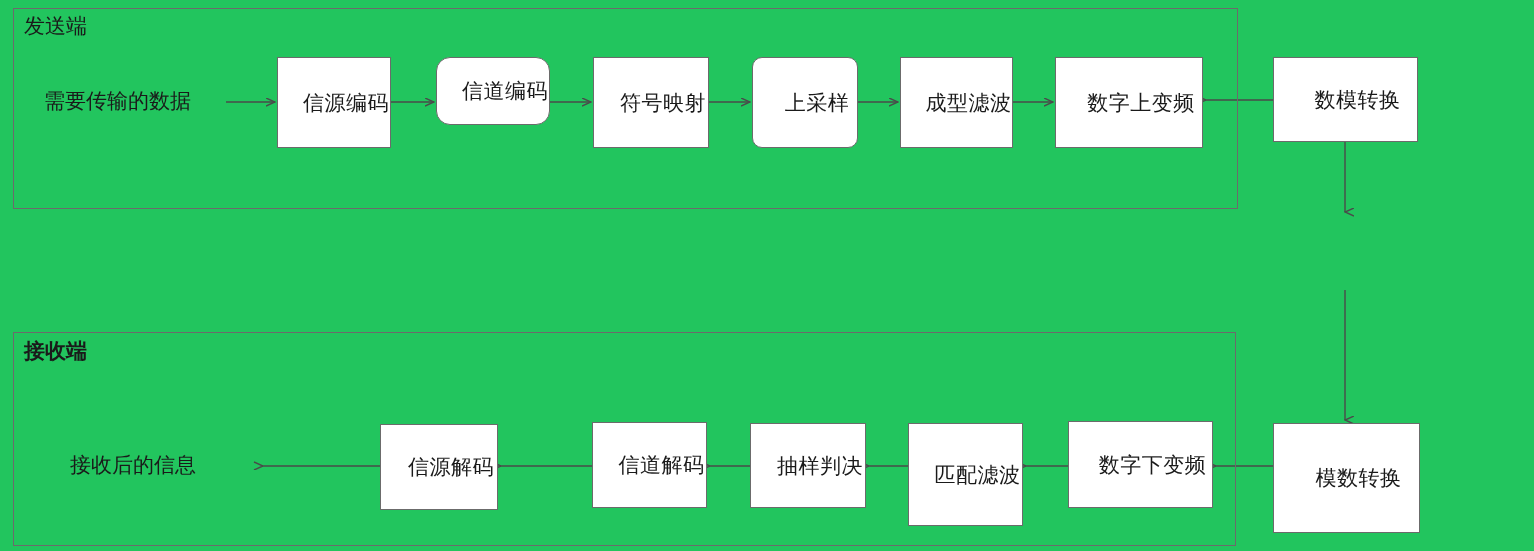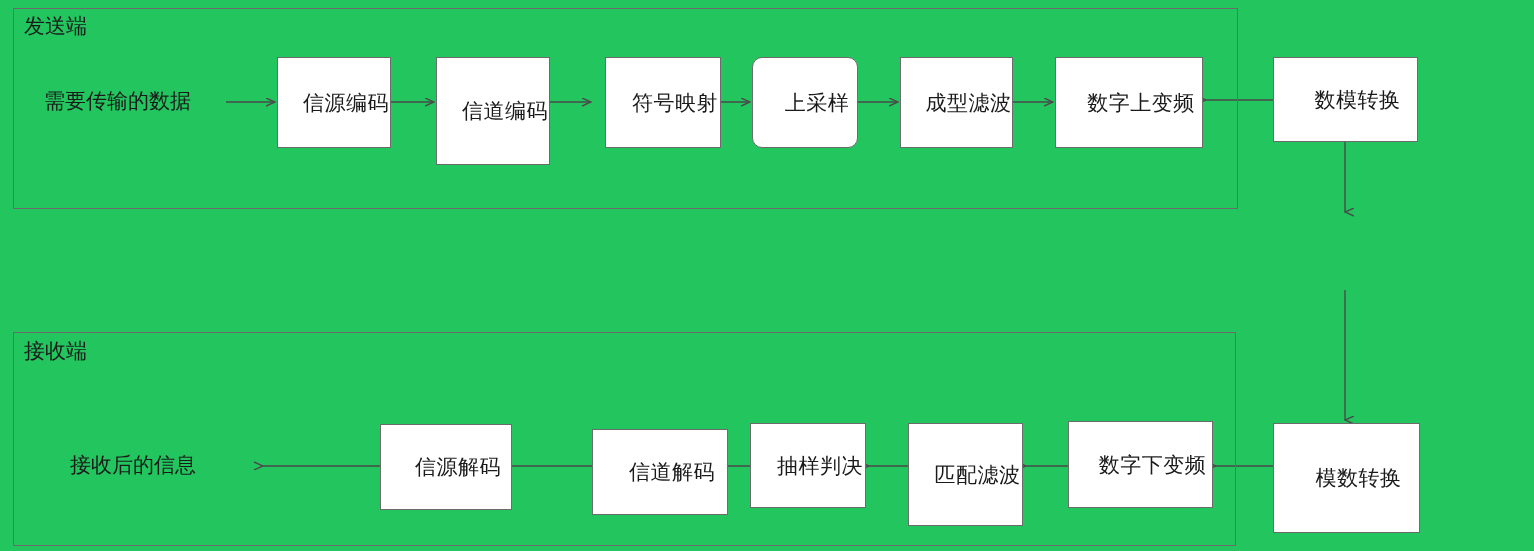--- a/index.html
+++ b/index.html
@@ -135,42 +135,42 @@
   </svg>
 
   <div class="section-frame" style="left:13px; top:8px; width:1225px; height:201px;"></div>
 
   <div class="section-title" style="left:24px; top:16px;">发送端</div>
 
   <div class="ftext" style="left:44px; top:91px;">需要传输的数据</div>
 
   <div class="pbox" style="left:277px; top:57px; width:114px; height:91px;">信源编码</div>
 
-  <div class="pbox" style="left:436px; top:57px; width:114px; height:108px;">信道编码</div>
+  <div class="pbox" style="left:436px; top:57px; width:114px; height:68px;border-radius:14px;">信道编码</div>
 
-  <div class="pbox" style="left:593px; top:57px; width:116px; height:91px;margin-left:12px;">符号映射</div>
+  <div class="pbox" style="left:593px; top:57px; width:116px; height:91px;">符号映射</div>
 
   <div class="pbox" style="left:752px; top:57px; width:106px; height:91px;border-radius:10px;">上采样</div>
 
   <div class="pbox" style="left:900px; top:57px; width:113px; height:91px;">成型滤波</div>
 
   <div class="pbox" style="left:1055px; top:57px; width:148px; height:91px;">数字上变频</div>
 
   <div class="pbox" style="left:1273px; top:57px; width:145px; height:85px;">数模转换</div>
 
 
   <div class="section-frame" style="left:13px; top:332px; width:1223px; height:214px;"></div>
 
-  <div class="section-title" style="left:24px; top:341px;">接收端</div>
+  <div class="section-title" style="left:24px; top:341px;font-weight:bold;">接收端</div>
 
   <div class="ftext" style="left:70px; top:455px;">接收后的信息</div>
 
-  <div class="pbox" style="left:380px; top:424px; width:132px; height:86px;">信源解码</div>
+  <div class="pbox" style="left:380px; top:424px; width:118px; height:86px;">信源解码</div>
 
-  <div class="pbox" style="left:592px; top:422px; width:136px; height:86px;margin-top:7px;">信道解码</div>
+  <div class="pbox" style="left:592px; top:422px; width:115px; height:86px;">信道解码</div>
 
   <div class="pbox" style="left:750px; top:423px; width:116px; height:85px;">抽样判决</div>
 
   <div class="pbox" style="left:908px; top:423px; width:115px; height:103px;">匹配滤波</div>
 
   <div class="pbox" style="left:1068px; top:421px; width:145px; height:87px;">数字下变频</div>
 
   <div class="pbox" style="left:1273px; top:423px; width:147px; height:110px;">模数转换</div>
 
 </div>

